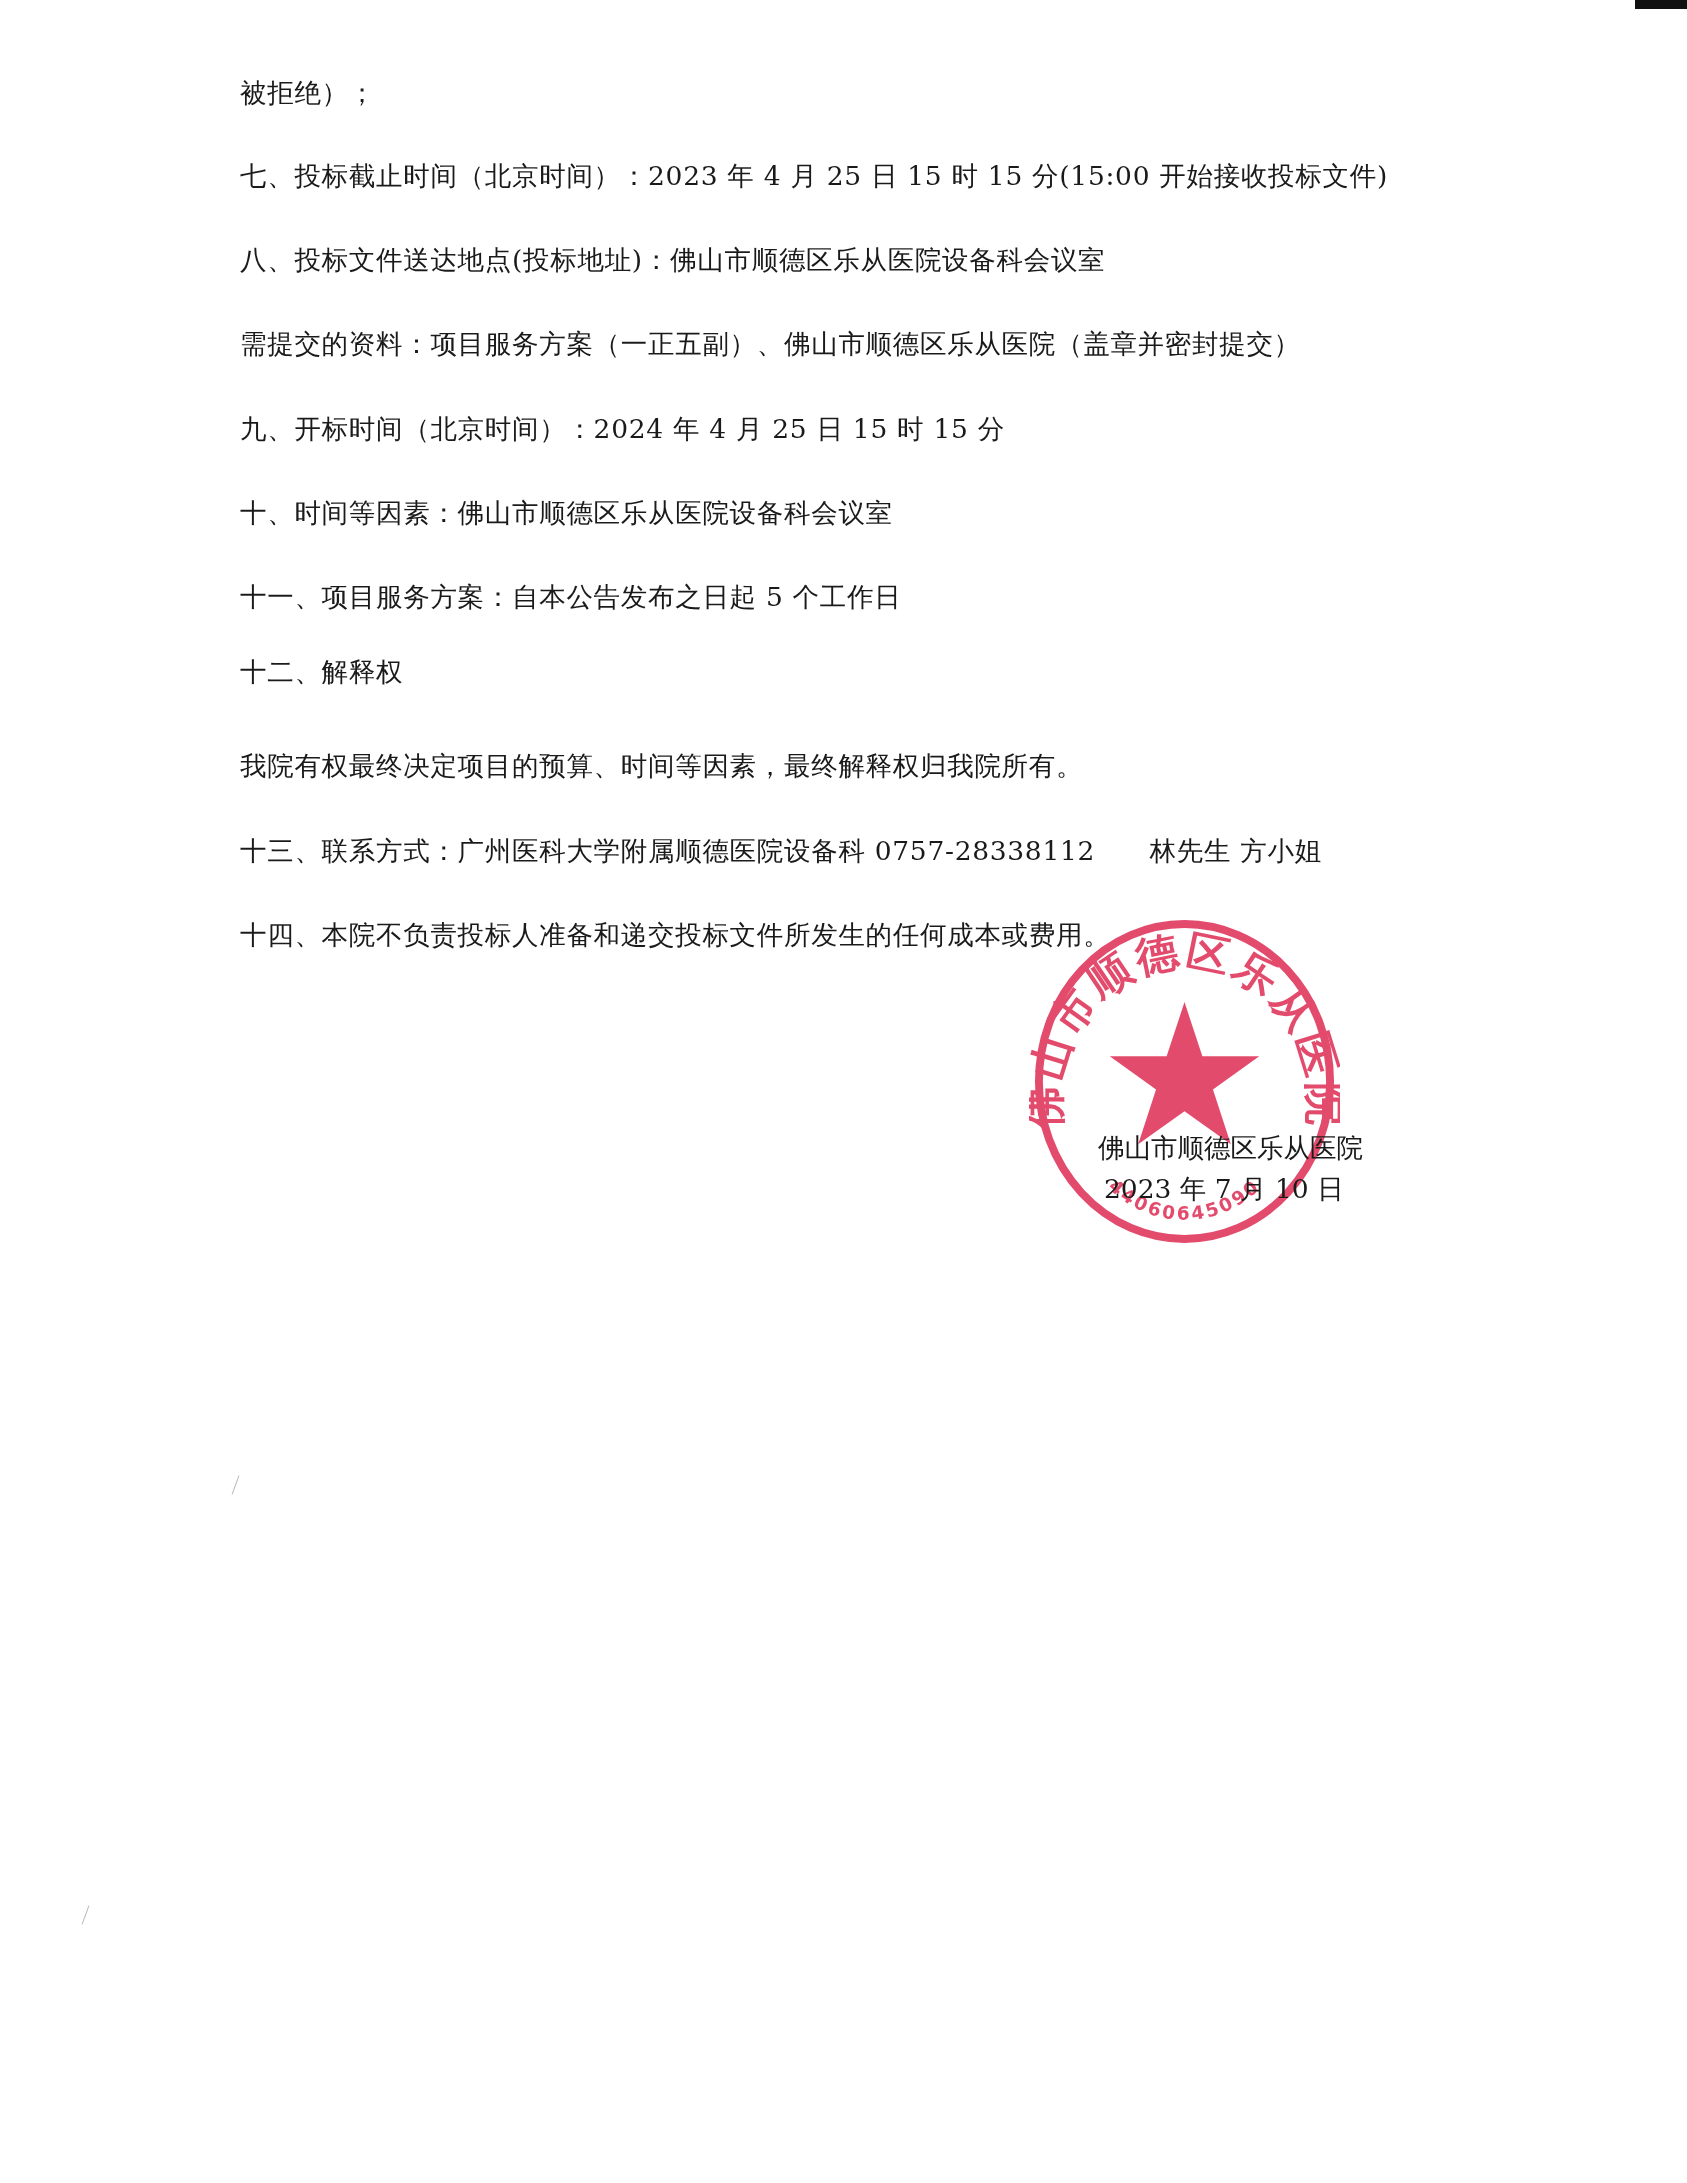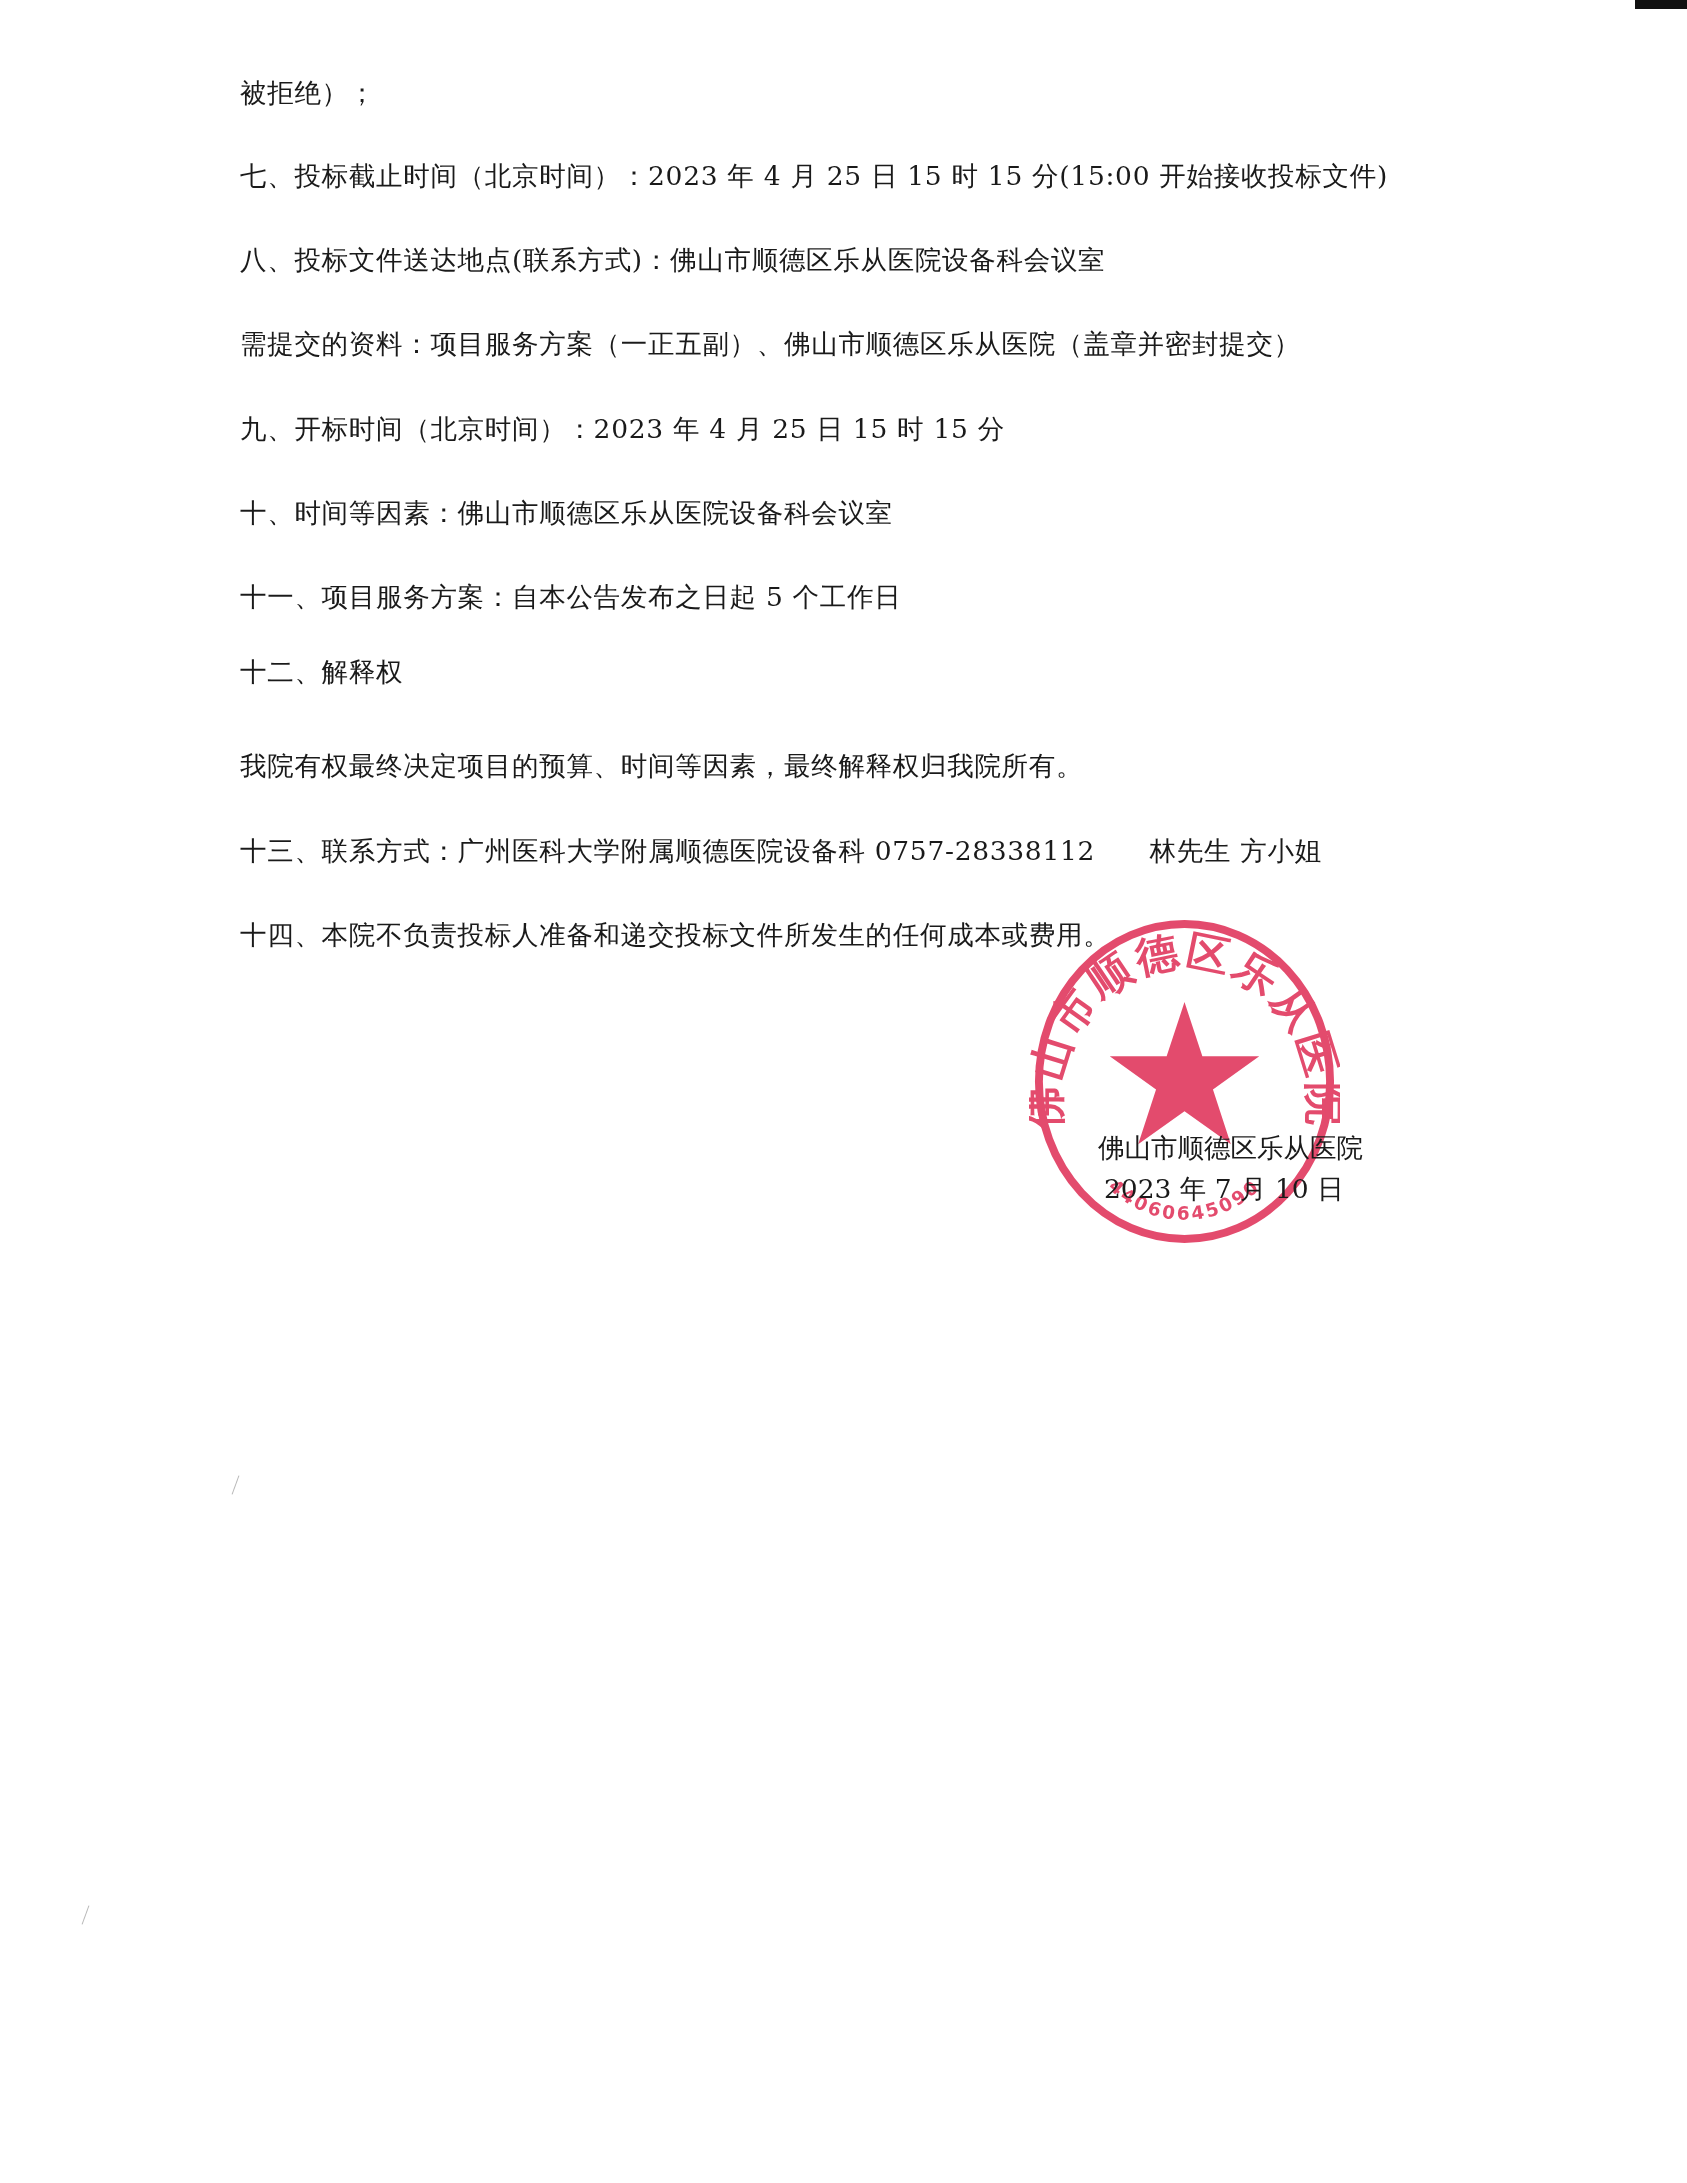--- a/index.html
+++ b/index.html
@@ -25,27 +25,27 @@
 
 <div class="corner-mark"></div>
 
 <div class="line" style="top:76px">
   <b></b><span>被拒绝）；</span>
 </div>
 <div class="line" style="top:159px">
   <b>七、投标截止时间</b><span>（北京时间）：2023 年 4 月 25 日 15 时 15 分(15:00 开始接收投标文件)</span>
 </div>
 <div class="line" style="top:243px">
-  <b>八、投标文件送达地点</b><span>(联系方式)：佛山市顺德区乐从医院设备科会议室</span>
+  <b>八、投标文件送达地点</b><span>(投标地址)：佛山市顺德区乐从医院设备科会议室</span>
 </div>
 <div class="line" style="top:327px">
   <b></b><span>需提交的资料：项目服务方案（一正五副）、佛山市顺德区乐从医院（盖章并密封提交）</span>
 </div>
 <div class="line" style="top:412px">
-  <b>九、开标时间</b><span>（北京时间）：2023 年 4 月 25 日 15 时 15 分</span>
+  <b>九、开标时间</b><span>（北京时间）：2024 年 4 月 25 日 15 时 15 分</span>
 </div>
 <div class="line" style="top:496px">
   <b>十、时间等因素：</b><span>佛山市顺德区乐从医院设备科会议室</span>
 </div>
 <div class="line" style="top:580px">
   <b>十一、项目服务方案：</b><span>自本公告发布之日起 5 个工作日</span>
 </div>
 <div class="line" style="top:655px">
   <b>十二、解释权</b><span></span>
 </div>

